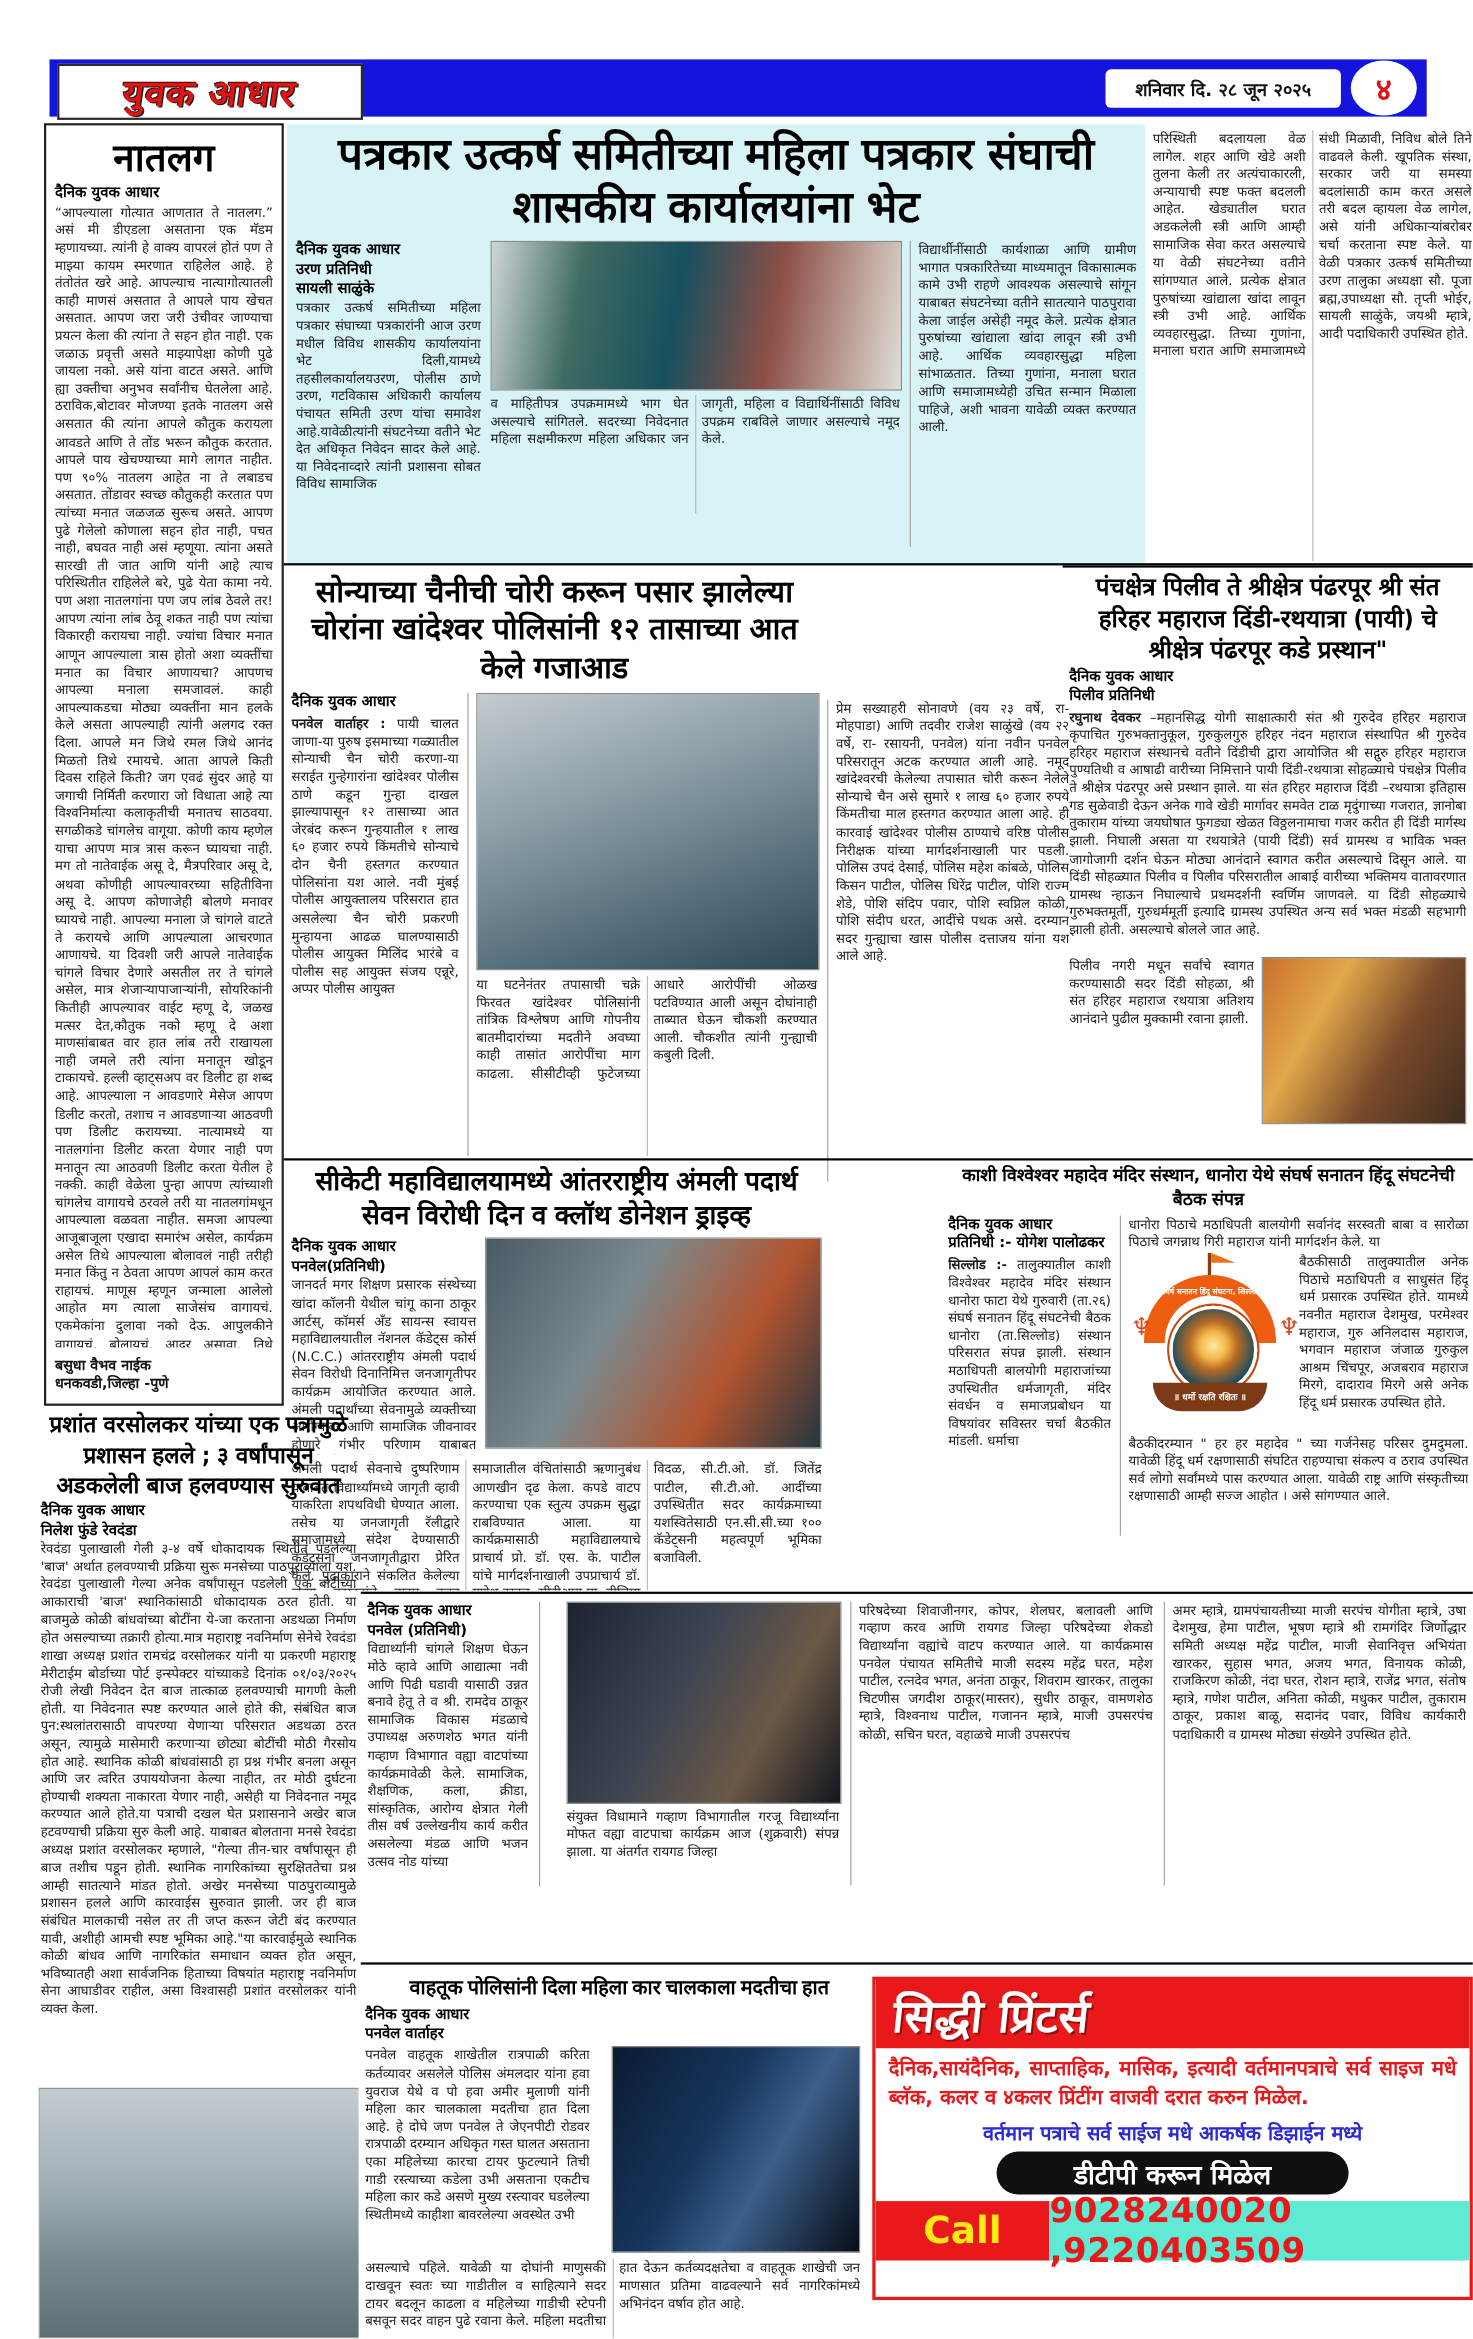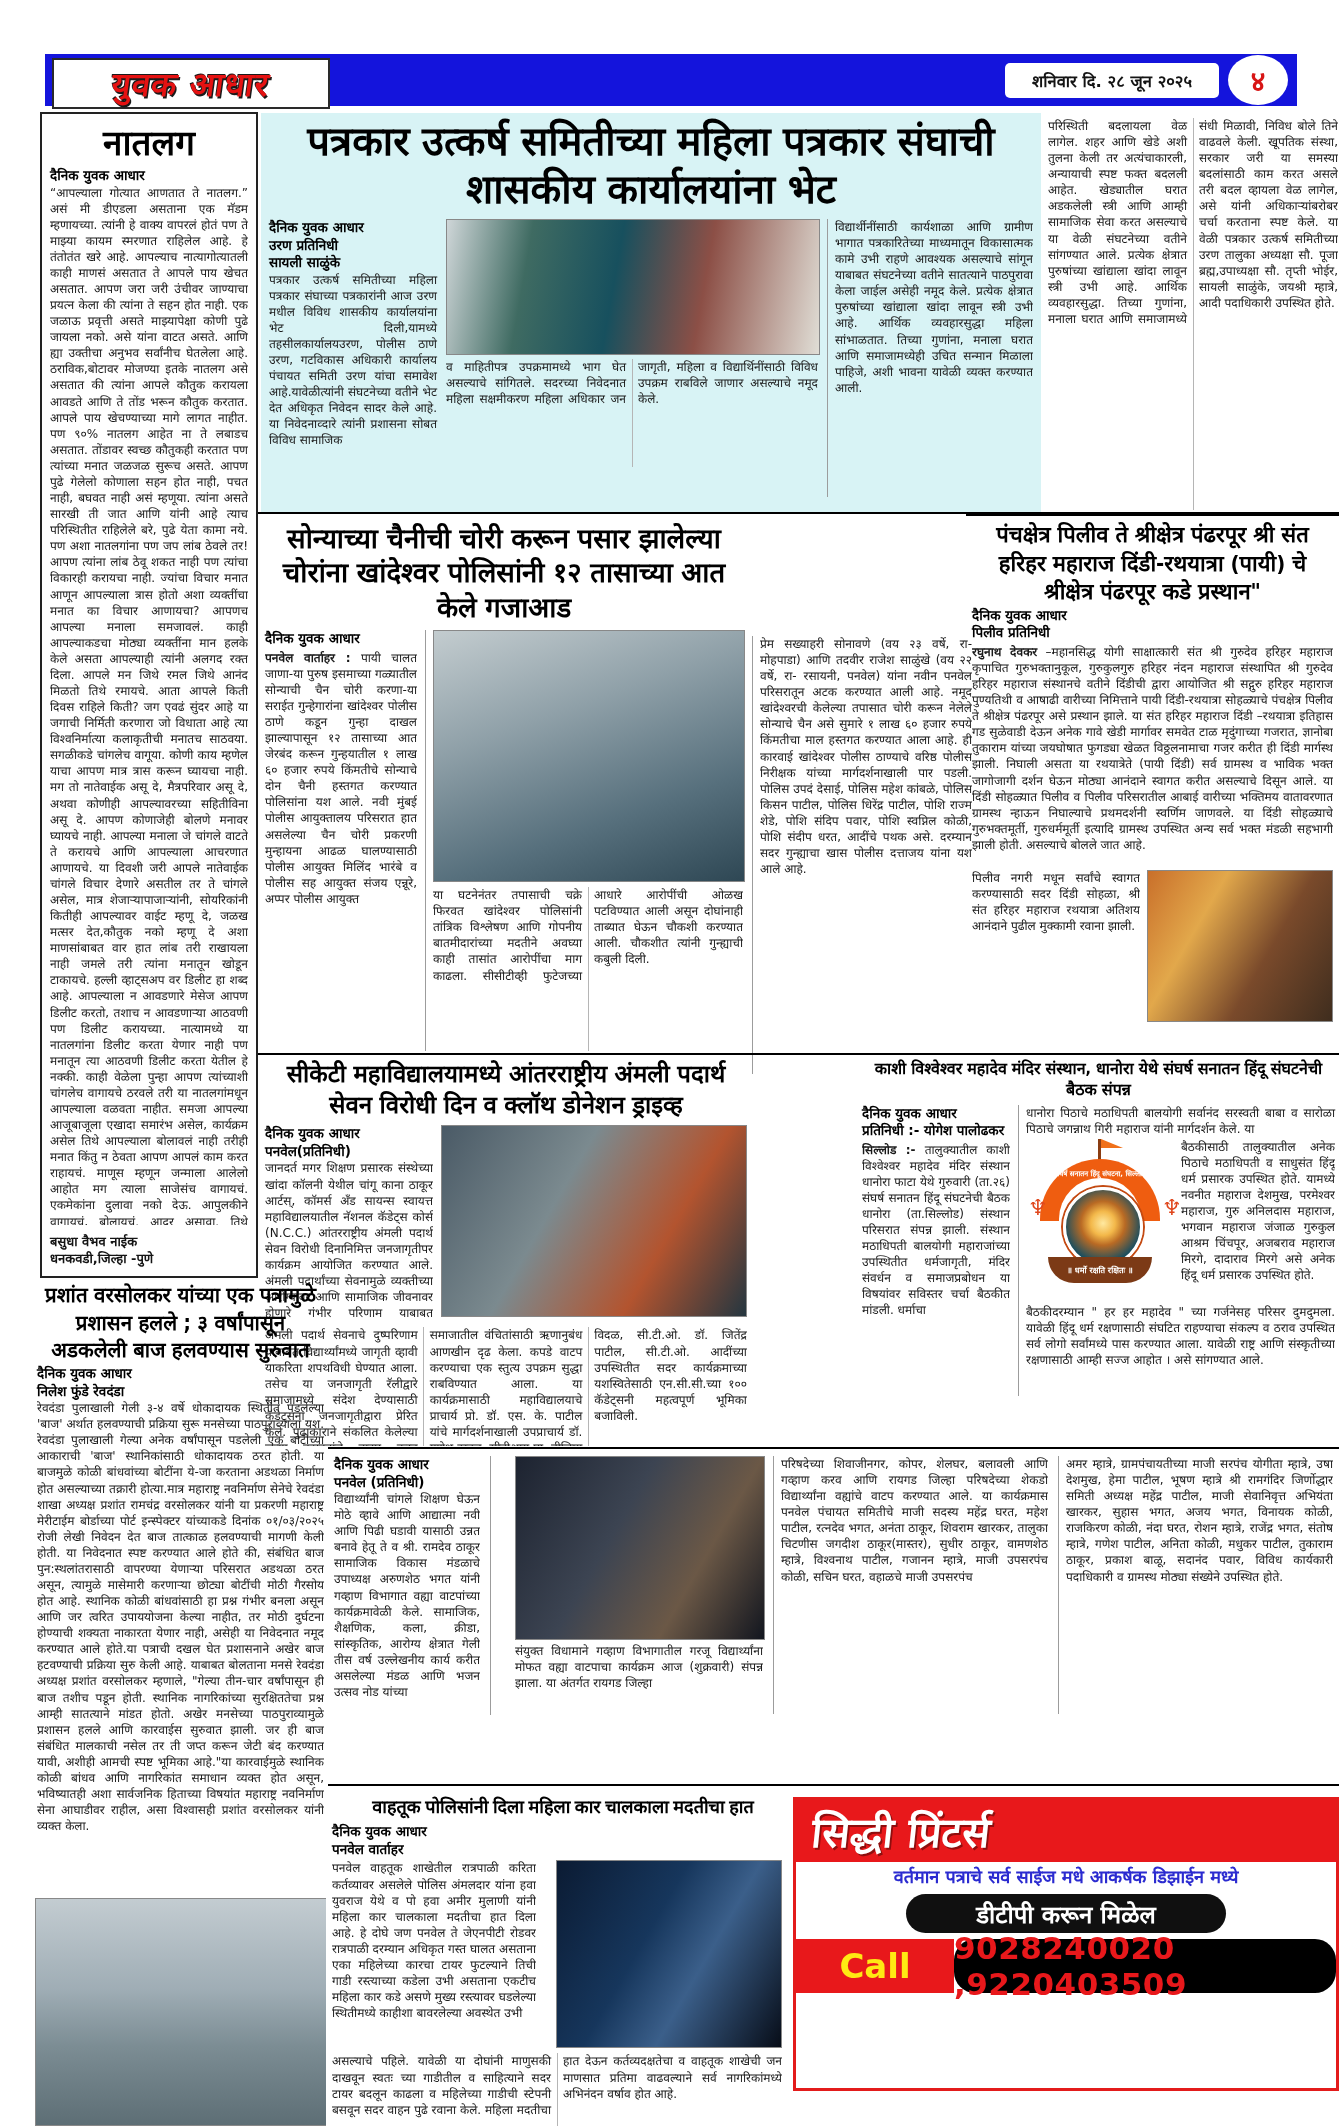--- a/index.html
+++ b/index.html
@@ -79,22 +79,22 @@
   #ad{left:793px;top:1797px;width:546px;height:294px;border:3px solid #e31b1b;box-sizing:border-box;background:#fff;}
   #ad-header{height:62px;background:#e8181b;display:flex;align-items:center;padding-left:16px;}
   #ad-title{color:#fff;font-size:41px;font-weight:bold;transform:skewX(-6deg);text-shadow:2px 2px 0 #8f0e0e;}
   #ad-line1{color:#e8181b;font-weight:bold;font-size:18.5px;line-height:1.45;padding:6px 12px 2px 12px;text-align:justify;}
   #ad-line2{color:#2b2bd0;font-weight:bold;font-size:18px;text-align:center;padding:2px 6px;}
   #ad-dtp{background:#101010;color:#fff;font-weight:bold;font-size:24px;border-radius:20px;
           width:320px;margin:4px auto 6px auto;text-align:center;padding:3px 0;}
   #ad-callrow{display:flex;height:54px;}
   #ad-call{background:#e8181b;color:#ffe913;font-weight:bold;font-size:34px;width:158px;display:flex;
            align-items:center;justify-content:center;}
-  #ad-phones{background:#000000;color:#e8181b;font-weight:bold;font-size:31px;flex:1;display:flex;
-             align-items:center;justify-content:center;letter-spacing:0.5px;border-radius:21px;}
+  #ad-phones{background:#5eead4;color:#e8181b;font-weight:bold;font-size:31px;flex:1;display:flex;
+             align-items:center;justify-content:center;letter-spacing:0.5px;}
   
   #patrakar-photo{background:linear-gradient(100deg,#cfd6d8 0%,#3f6b62 22%,#17505e 45%,#8c4f46 68%,#e0ded6 100%);}
   #chori-photo{background:linear-gradient(160deg,#c3cccf 0%,#8fa0a8 35%,#57707d 70%,#2e4754 100%);}
   #pileev-photo{background:linear-gradient(120deg,#c96f2a 0%,#e2a84b 30%,#7a4a2b 62%,#3f2d1e 100%);}
   #ckt-photo{background:linear-gradient(120deg,#4a5a66 0%,#7b8a8f 38%,#b3542f 70%,#243640 100%);}
   #gavhan-photo{background:linear-gradient(120deg,#1d2330 0%,#3c4452 40%,#6b5846 70%,#12161f 100%);}
   #vahtuk-photo{background:linear-gradient(120deg,#0b1b33 0%,#16365c 40%,#3b5f8a 62%,#070d18 100%);}
   #prashant-photo{background:linear-gradient(180deg,#c3ccd1 0%,#9fadb5 40%,#7c8d94 65%,#5d6e75 100%);}
 </style>
 </head>
@@ -255,19 +255,20 @@
   <div class="byline">दैनिक युवक आधार</div>
   <div class="byline">निलेश फुंडे रेवदंडा</div>
   <div class="body-txt clip" style="height:580px;">रेवदंडा पुलाखाली गेली ३-४ वर्षे धोकादायक स्थितीत पडलेल्या 'बाज' अर्थात हलवण्याची प्रक्रिया सुरू मनसेच्या पाठपुराव्याला यश. रेवदंडा पुलाखाली गेल्या अनेक वर्षांपासून पडलेली एक बोटीच्या आकाराची 'बाज' स्थानिकांसाठी धोकादायक ठरत होती. या बाजमुळे कोळी बांधवांच्या बोटींना ये-जा करताना अडथळा निर्माण होत असल्याच्या तक्रारी होत्या.मात्र महाराष्ट्र नवनिर्माण सेनेचे रेवदंडा शाखा अध्यक्ष प्रशांत रामचंद्र वरसोलकर यांनी या प्रकरणी महाराष्ट्र मेरीटाईम बोर्डाच्या पोर्ट इन्स्पेक्टर यांच्याकडे दिनांक ०१/०३/२०२५ रोजी लेखी निवेदन देत बाज तात्काळ हलवण्याची मागणी केली होती. या निवेदनात स्पष्ट करण्यात आले होते की, संबंधित बाज पुन:स्थलांतरासाठी वापरण्या येणाऱ्या परिसरात अडथळा ठरत असून, त्यामुळे मासेमारी करणाऱ्या छोट्या बोटींची मोठी गैरसोय होत आहे. स्थानिक कोळी बांधवांसाठी हा प्रश्न गंभीर बनला असून आणि जर त्वरित उपाययोजना केल्या नाहीत, तर मोठी दुर्घटना होण्याची शक्यता नाकारता येणार नाही, असेही या निवेदनात नमूद करण्यात आले होते.या पत्राची दखल घेत प्रशासनाने अखेर बाज हटवण्याची प्रक्रिया सुरु केली आहे. याबाबत बोलताना मनसे रेवदंडा अध्यक्ष प्रशांत वरसोलकर म्हणाले, "गेल्या तीन-चार वर्षांपासून ही बाज तशीच पडून होती. स्थानिक नागरिकांच्या सुरक्षिततेचा प्रश्न आम्ही सातत्याने मांडत होतो. अखेर मनसेच्या पाठपुराव्यामुळे प्रशासन हलले आणि कारवाईस सुरुवात झाली. जर ही बाज संबंधित मालकाची नसेल तर ती जप्त करून जेटी बंद करण्यात यावी, अशीही आमची स्पष्ट भूमिका आहे."या कारवाईमुळे स्थानिक कोळी बांधव आणि नागरिकांत समाधान व्यक्त होत असून, भविष्यातही अशा सार्वजनिक हिताच्या विषयांत महाराष्ट्र नवनिर्माण सेना आघाडीवर राहील, असा विश्वासही प्रशांत वरसोलकर यांनी व्यक्त केला.</div>
   <div class="photo" id="prashant-photo" style="position:absolute;left:0;bottom:0;width:291px;height:226px;border:1px solid #888;"></div>
 </div>
 
 <div class="abs clip" id="ad">
   <div id="ad-header">
     <span id="ad-title">सिद्धी प्रिंटर्स</span>
   </div>
+  <div id="ad-line1">दैनिक,सायंदैनिक, साप्ताहिक, मासिक, इत्यादी वर्तमानपत्राचे सर्व साइज मधे ब्लॅक, कलर व ४कलर प्रिंटींग वाजवी दरात करुन मिळेल.</div>
   <div id="ad-line2">वर्तमान पत्राचे सर्व साईज मधे आकर्षक डिझाईन मध्ये</div>
   <div id="ad-dtp">डीटीपी करून मिळेल</div>
   <div id="ad-callrow">
     <div id="ad-call">Call</div>
     <div id="ad-phones">9028240020 ,9220403509</div>
   </div>
 </div>
 
 </body></html>

